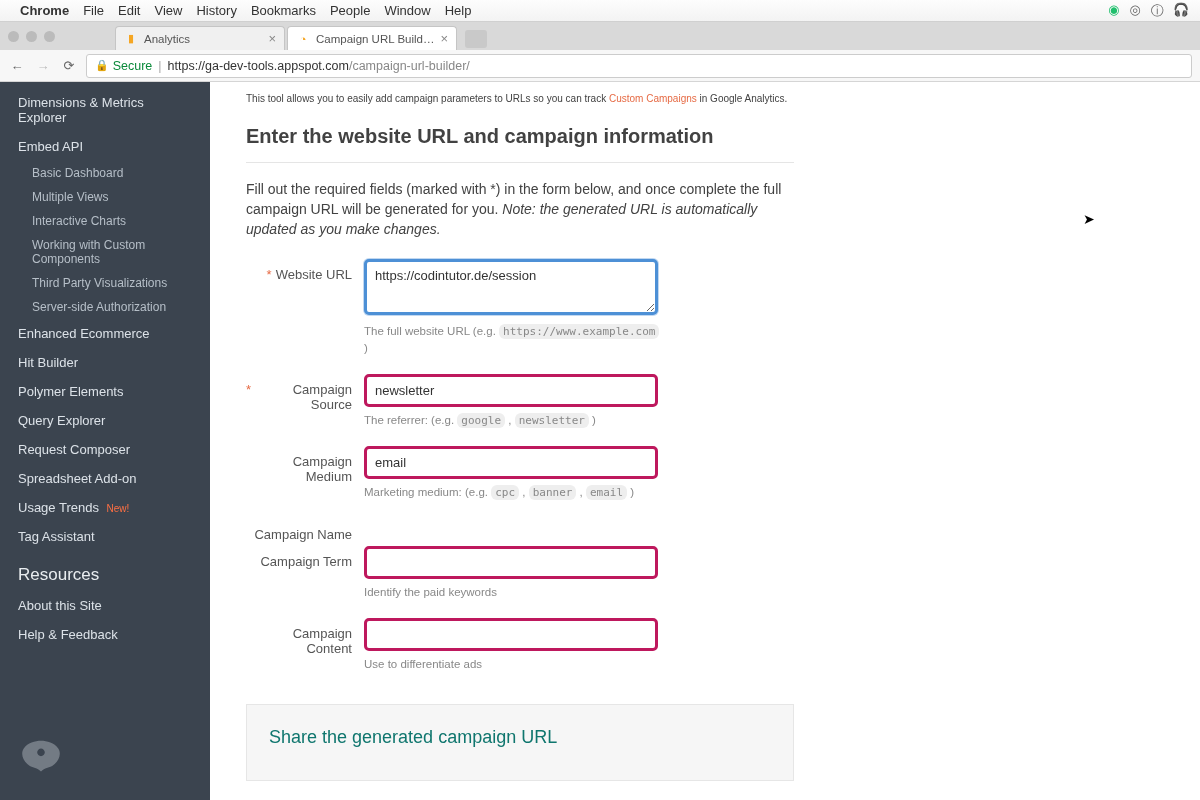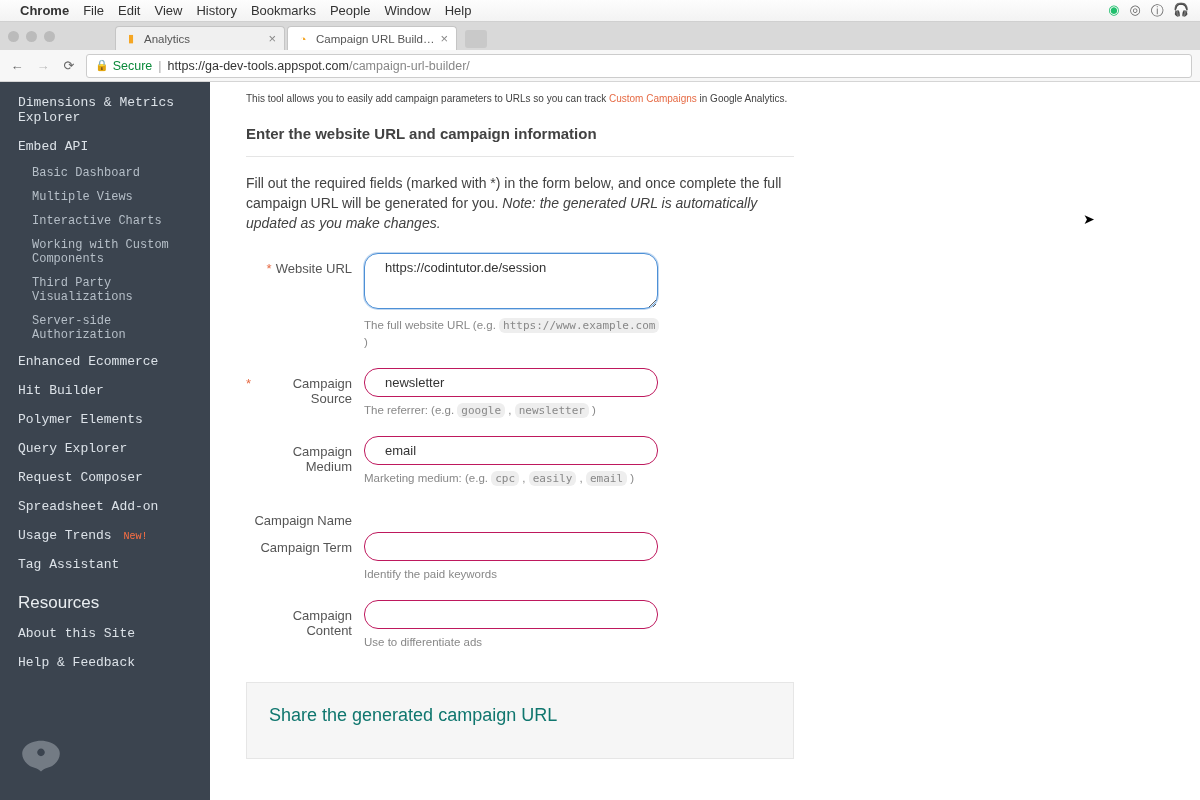--- a/index.html
+++ b/index.html
@@ -30,42 +30,42 @@
 .addr { flex: 1; height: 24px; background: #fff; border: 1px solid #ccc; border-radius: 3px; display: flex; align-items: center; padding: 0 8px; font-size: 12.5px; }
 .addr .secure { color: #0a8a3a; display:flex; align-items:center; gap:4px; }
 .addr .secure .lock { font-size: 11px; }
 .addr .sep { color: #aaa; margin: 0 6px; }
 .addr .url-dark { color: #333; }
 .addr .url-light { color: #888; }
 
 
 .page { display: flex; height: calc(800px - 22px - 28px - 32px); }
 .sidebar { width: 210px; background: #3b444f; color: #dce2e8; padding-top: 6px; font-size: 13px; display:flex; flex-direction:column; }
-.sidebar .s-link { padding: 7px 18px; cursor: pointer; font-family: Liberation Mono, monospace; }
+.sidebar .s-link { padding: 7px 18px; cursor: pointer; }
 .sidebar .s-link.small { font-size: 12px; color: #b6bfc8; padding: 5px 18px 5px 32px; }
 .sidebar .s-head { padding: 14px 18px 6px; font-size: 17px; color: #e9edf0; }
 .sidebar .badge { font-size: 10px; color: #ff7043; margin-left: 4px; }
 .sidebar .spacer { flex:1; }
 .sidebar .logo { padding: 14px 18px; }
 .sidebar .logo svg { width: 46px; height: 46px; opacity: .35; }
 
 .content { flex: 1; background: #fff; padding: 10px 36px 24px; overflow: auto; color: #424242; }
 .intro { font-size: 10px; max-width: 560px; margin-bottom: 18px; line-height: 1.45; }
 .intro .link { color: #e66a44; }
-.section-title { font-size: 15px; color: #424242; margin-bottom: 14px; }
+.section-title { font-size: 20px; color: #424242; margin-bottom: 14px; }
 .hr { border-top: 1px solid #e5e5e5; margin-bottom: 16px; width: 548px; }
 .desc { font-size: 14px; max-width: 560px; line-height: 1.45; }
 .desc .note { font-style: italic; }
 
 .form { margin-top: 20px; }
 .field { display: flex; margin-bottom: 4px; }
 .label { width: 118px; text-align: right; padding-right: 12px; padding-top: 8px; font-size: 13px; color: #555; display:flex; justify-content:flex-end; gap:4px; }
 .label .req { color: #e66a44; }
 .controls { width: 300px; }
-.controls input, .controls textarea { width: 294px; border: 1px solid #be185d; border-radius: 14px; padding: 6px 20px; font-size: 13px; font-family: inherit; color:#333; }
+.controls input, .controls textarea { width: 294px; border: 3px solid #be185d; border-radius: 5px; padding: 6px 8px; font-size: 13px; font-family: inherit; color:#333; }
 .controls textarea { height: 56px; resize: both; }
 .controls textarea.website { border-color: #4d90d6; box-shadow: 0 0 0 1px rgba(77,144,214,.35); }
 .hint { font-size: 11.5px; color: #888; margin: 5px 0 14px; line-height: 1.4; }
 .hint code { background: #eee; padding: 1px 4px; border-radius: 6px; font-size: 11px; }
 
 .share-box { background: #f6f6f6; border: 1px solid #e6e6e6; padding: 22px; width: 548px; margin-top: 18px; }
 .share-box h3 { font-size: 18px; font-weight: 400; color: #0f766e; margin-bottom: 10px; }
 
 .cursor { position: fixed; color:#000; font-size:14px; }
 </style>
@@ -195,21 +195,21 @@
           <div class="hint"><span>The referrer: (e.g. </span><code>google</code><span> , </span><code>newsletter</code><span> )</span></div>
         </div>
       </div>
 
       <div class="field">
         <div class="label">
             <span>Campaign Medium</span>
           </div>
         <div class="controls">
           <input type="text" value="email" style="">
-          <div class="hint"><span>Marketing medium: (e.g. </span><code>cpc</code><span> , </span><code>easily</code><span> , </span><code>email</code><span> )</span></div>
+          <div class="hint"><span>Marketing medium: (e.g. </span><code>cpc</code><span> , </span><code>banner</code><span> , </span><code>email</code><span> )</span></div>
         </div>
       </div>
 
       <div class="field">
         <div class="label">
             <span>Campaign Name</span>
           </div>
       </div>
 
       <div class="field">

